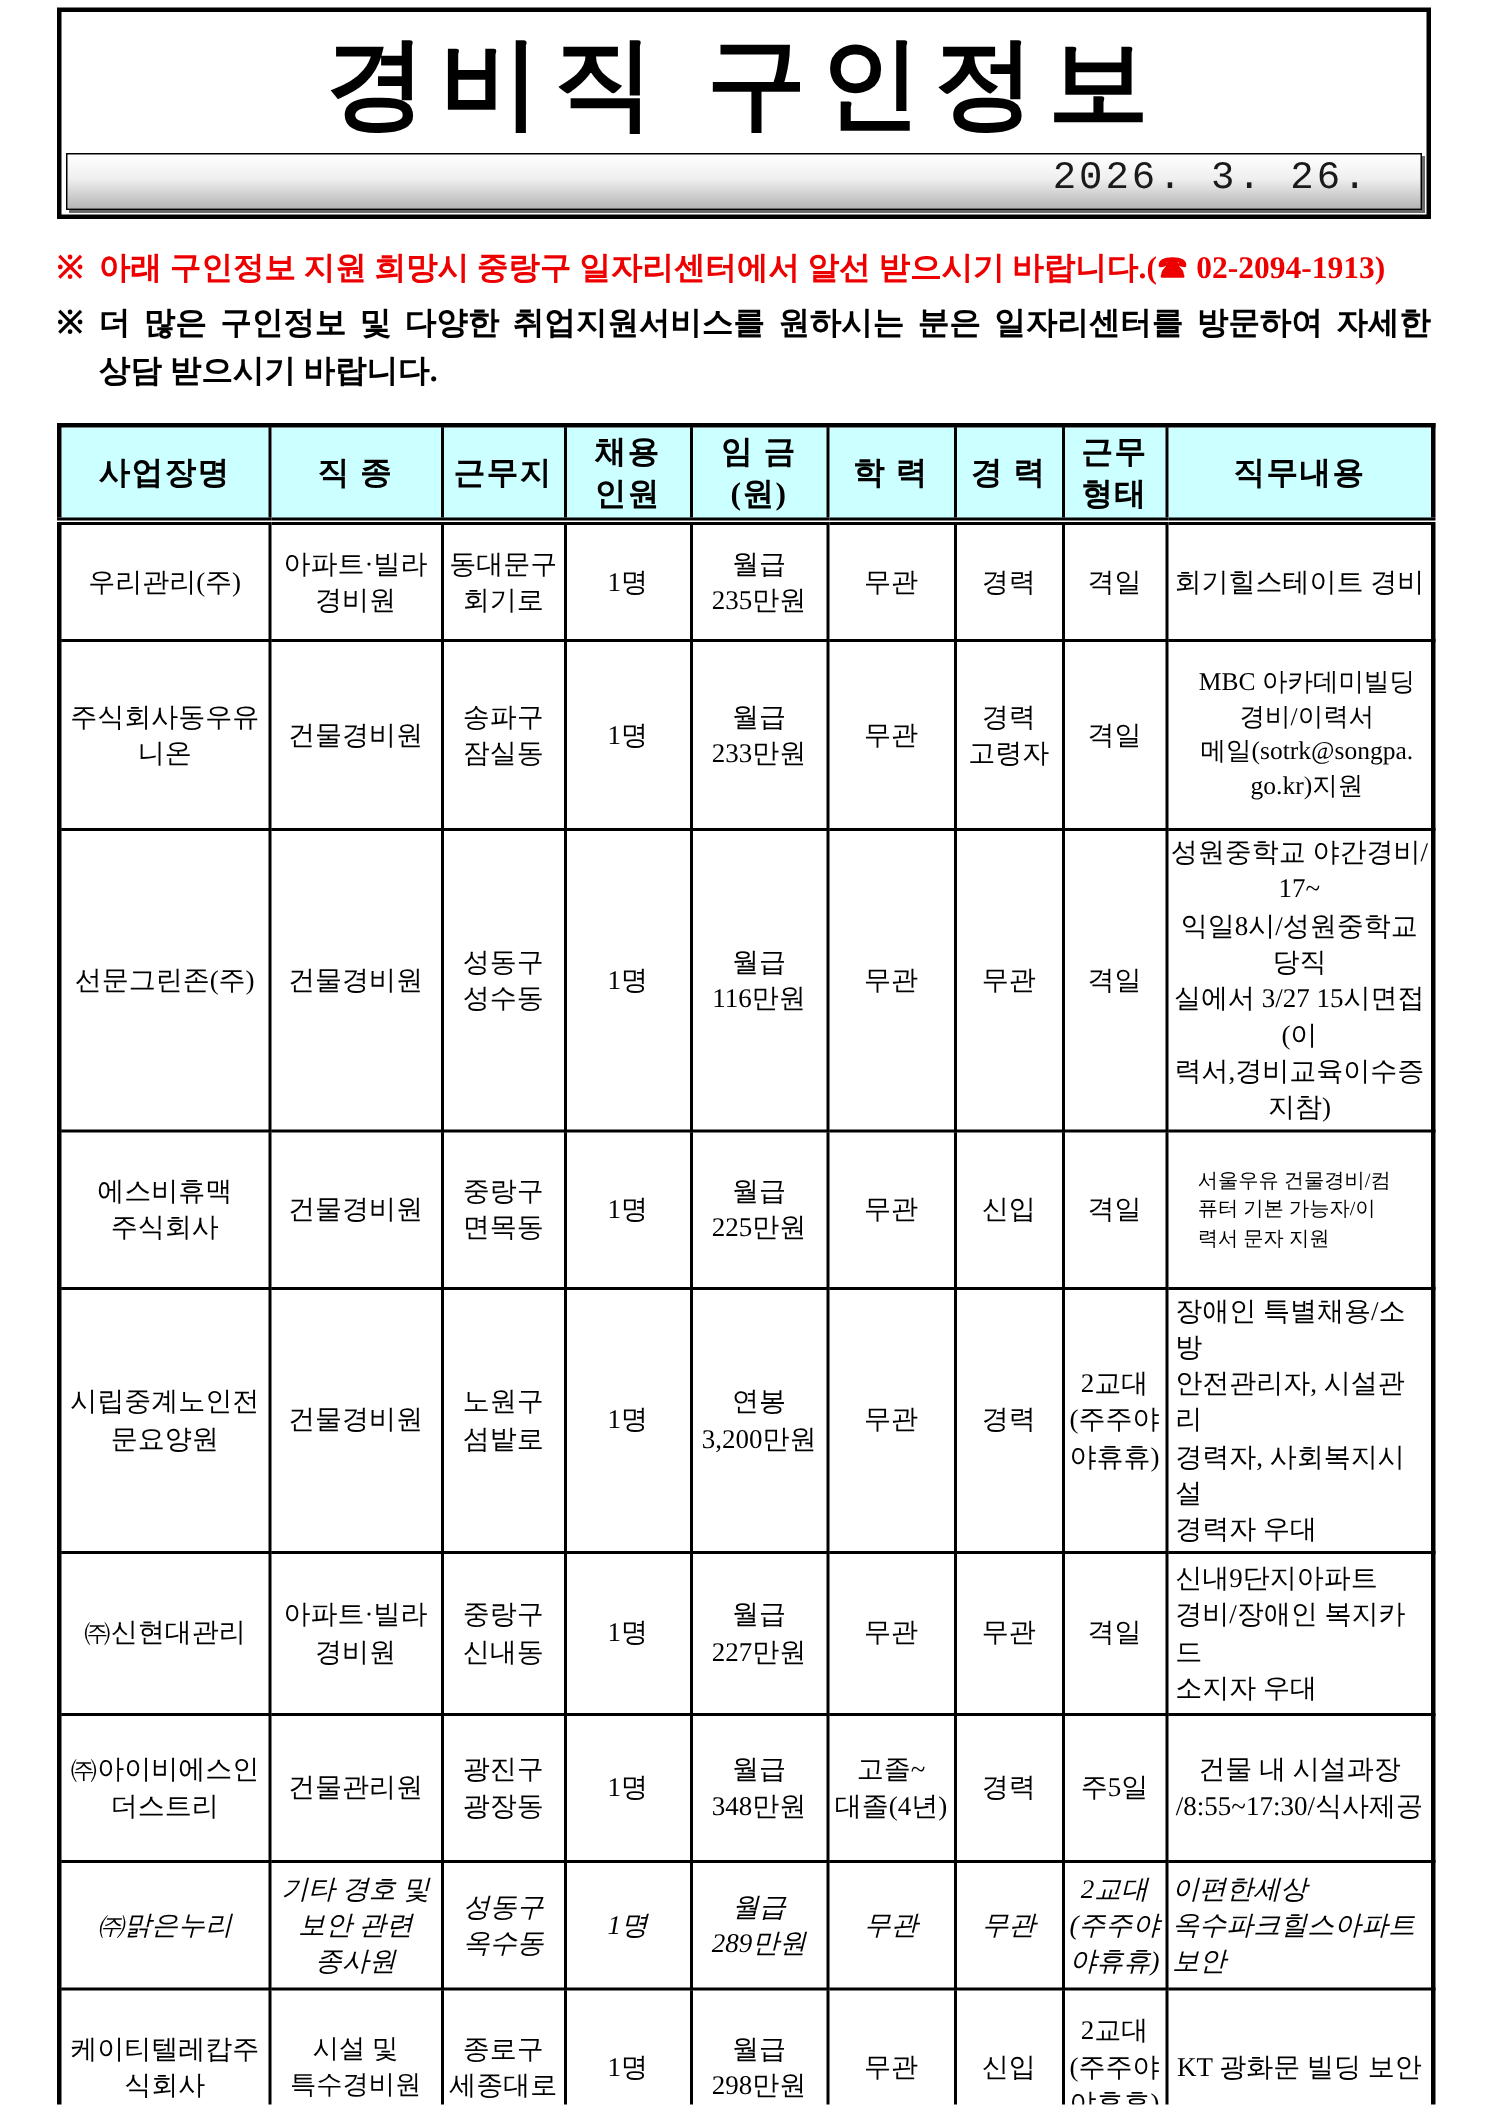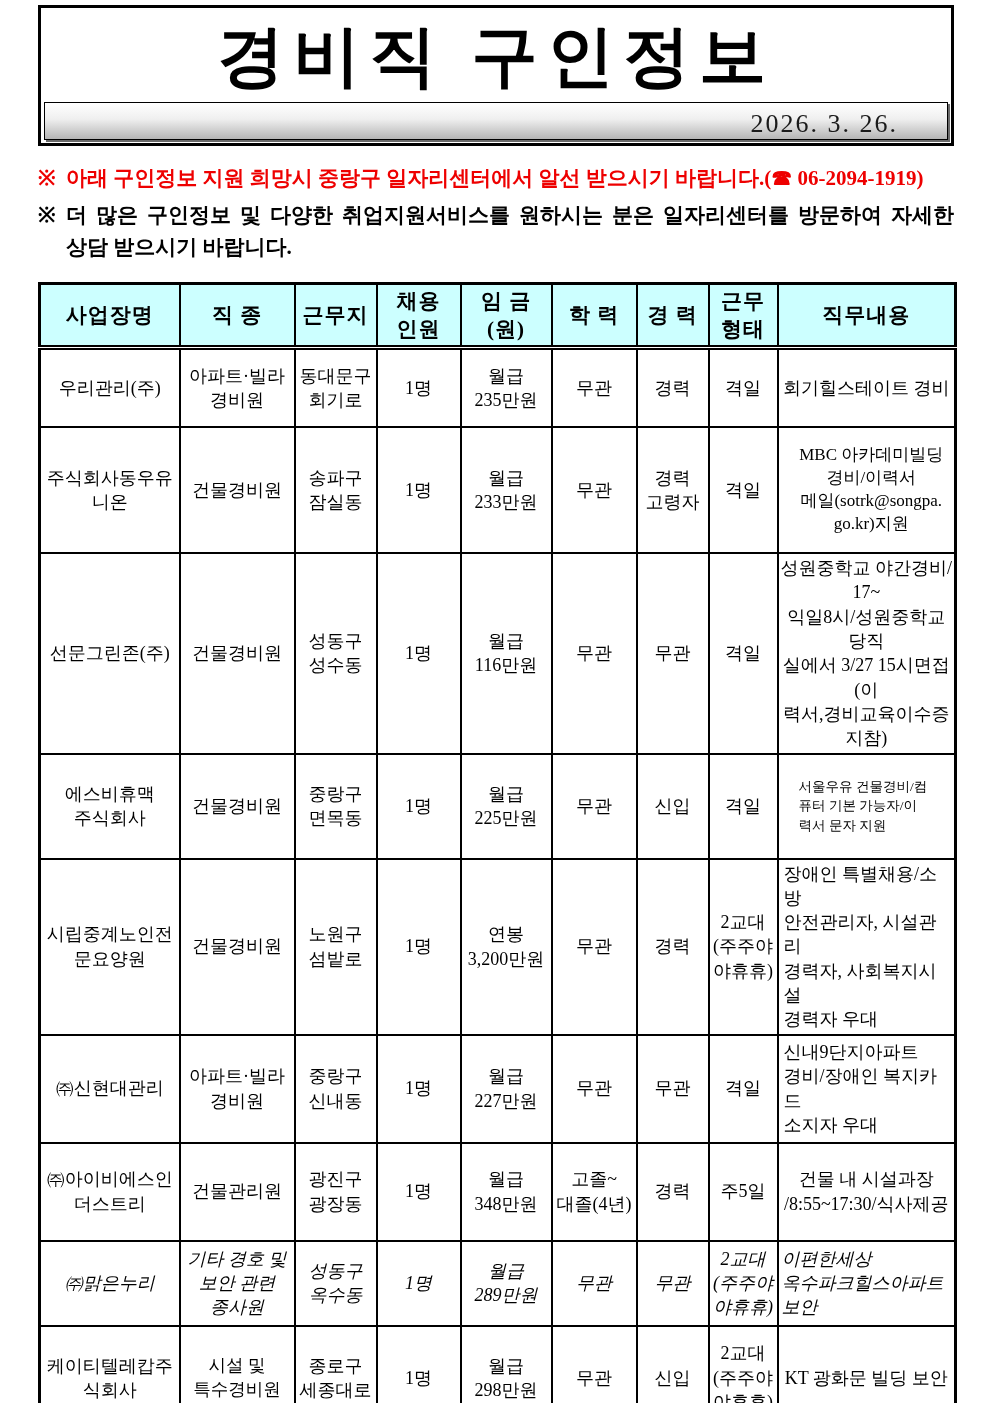--- a/index.html
+++ b/index.html
@@ -33,23 +33,24 @@
     font-family: "Liberation Serif", "DejaVu Serif", serif;
   }
   .date-bar {
     position: absolute;
     left: 3px; right: 3px; bottom: 3px;
     height: 38px;
     border: 1px solid #000;
     background: linear-gradient(to bottom, #ffffff 0%, #efefef 45%, #b5b5b5 100%);
     box-shadow: 2px 2px 0 #6a6a6a;
     display: flex;
-    align-items: flex-end;
+    align-items: flex-start;
     justify-content: flex-end;
-    padding-right: 49px;
+    padding-right: 34px;
+    font-family: Liberation Mono, monospace;
   }
   .date-text {
     font-size: 26px;
     letter-spacing: 2px;
     color: #1a1a1a;
   }
 
   
   .notices { margin-top: 16px; }
   .notice {
@@ -139,21 +140,21 @@
   <div class="title-box">
     <div class="title-text">경비직 구인정보</div>
     <div class="date-bar">
       <span class="date-text">2026. 3. 26.</span>
     </div>
   </div>
 
   <div class="notices">
     <div class="notice notice-red">
       <span class="marker">※</span>
-      <div class="ntext">아래 구인정보 지원 희망시 중랑구 일자리센터에서 알선 받으시기 바랍니다.(☎ 06-2094-1919)</div>
+      <div class="ntext">아래 구인정보 지원 희망시 중랑구 일자리센터에서 알선 받으시기 바랍니다.(☎ 02-2094-1913)</div>
     </div>
     <div class="notice notice-black">
       <span class="marker">※</span>
       <div class="ntext">더 많은 구인정보 및 다양한 취업지원서비스를 원하시는 분은 일자리센터를 방문하여 자세한 상담 받으시기 바랍니다.</div>
     </div>
   </div>
 
   <table class="jobs">
     <colgroup>
       <col style="width:140px">

